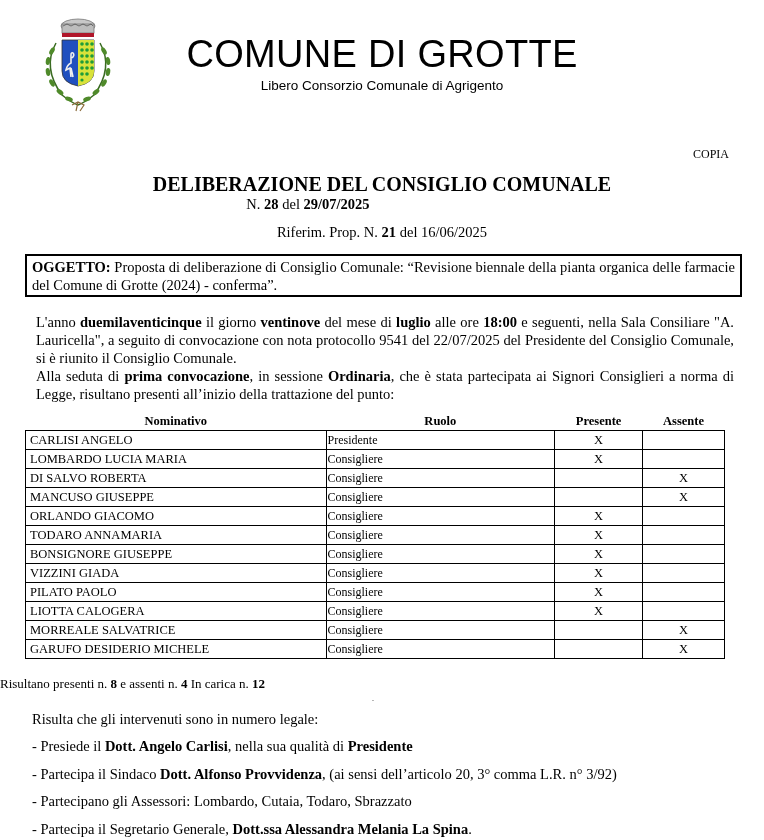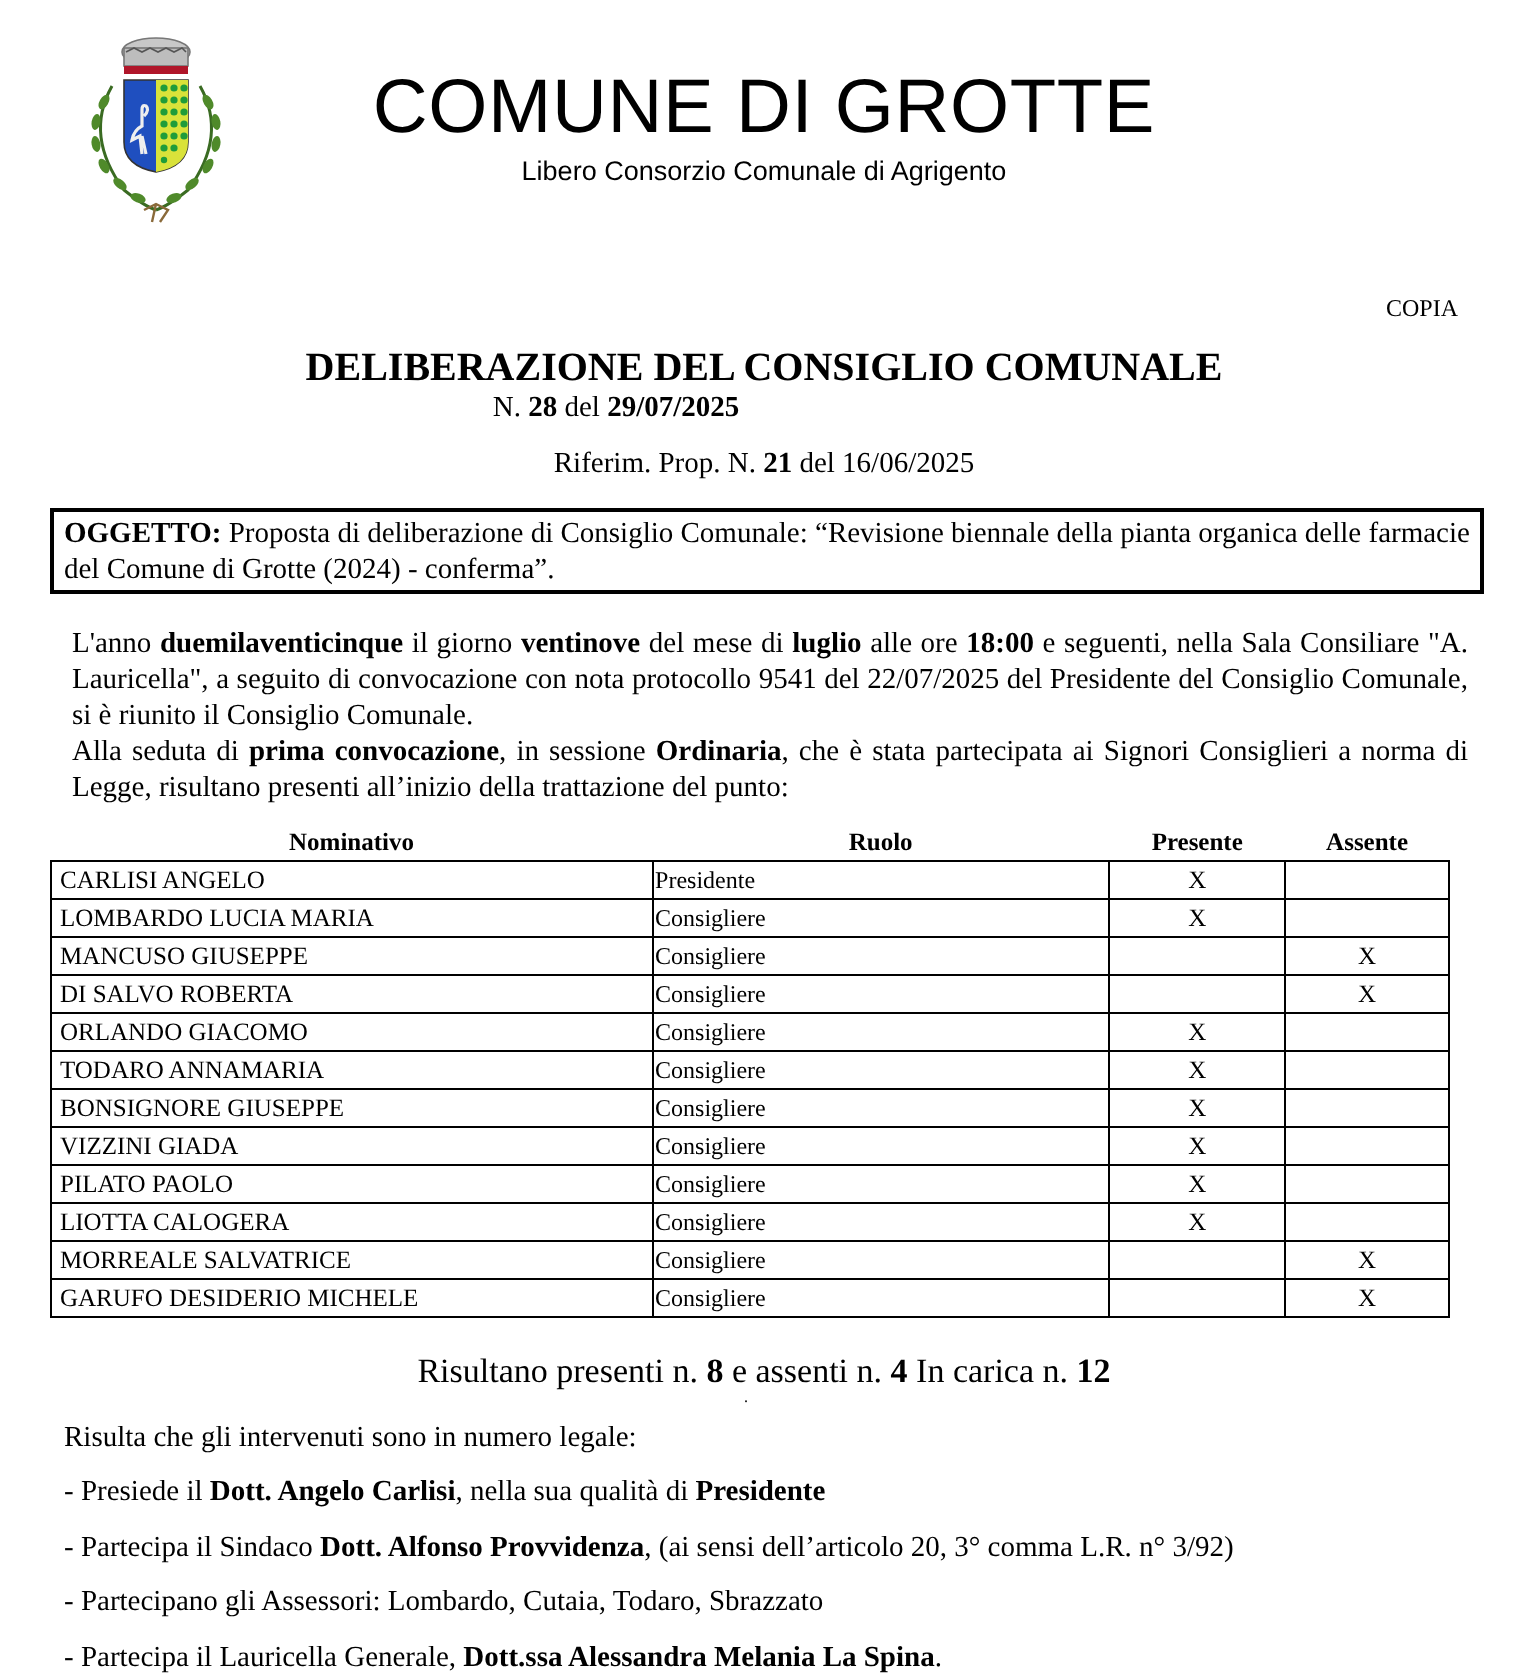--- a/index.html
+++ b/index.html
@@ -15,21 +15,21 @@
   .rifline { left:0; width:764px; top:224px; text-align:center; font-size:14.5px; }
   .oggetto { left:25px; top:254px; width:717px; border:2px solid #000; padding:2px 5px 1px 5px; font-size:14.5px; line-height:18px; box-sizing:border-box; }
   .para { left:36px; width:698px; font-size:14.5px; line-height:18px; text-align:justify; }
   .p1 { top:313px; }
   .p2 { top:367px; }
   table.att { position:absolute; left:25px; top:412px; width:700px; border-collapse:collapse; font-size:12.5px; }
   table.att th { font-weight:bold; font-size:12.5px; height:18px; padding:0; text-align:center; border:none; }
   table.att td { border:1px solid #000; height:18px; padding:0 4px; line-height:18px; }
   table.att td.ruolo { padding:0 1px; font-size:12px; }
   table.att td.mark { text-align:center; }
-  .summary { left:0; width:764px; top:676px; text-align:center; font-size:17px; }
+  .summary { left:0; width:764px; top:676px; font-size:13px; }
   .dot { left:372px; top:694px; font-size:8px; }
   .lines { left:32px; font-size:14.5px; line-height:18px; }
   .l1 { top:710px; } .l2 { top:737px; } .l3 { top:765px; } .l4 { top:792px; } .l5 { top:820px; }
 </style>
 </head>
 <body>
 
 <div class="abs logo">
   <svg width="84" height="100" viewBox="0 0 84 100">
 
@@ -127,27 +127,27 @@
         <td class="mark">X</td>
         <td class="mark"></td>
       </tr>
       <tr>
         <td>LOMBARDO LUCIA MARIA</td>
         <td class="ruolo">Consigliere</td>
         <td class="mark">X</td>
         <td class="mark"></td>
       </tr>
       <tr>
+        <td>DI SALVO ROBERTA</td>
+        <td class="ruolo">Consigliere</td>
+        <td class="mark"></td>
+        <td class="mark">X</td>
+      </tr>
+      <tr>
         <td>MANCUSO GIUSEPPE</td>
-        <td class="ruolo">Consigliere</td>
-        <td class="mark"></td>
-        <td class="mark">X</td>
-      </tr>
-      <tr>
-        <td>DI SALVO ROBERTA</td>
         <td class="ruolo">Consigliere</td>
         <td class="mark"></td>
         <td class="mark">X</td>
       </tr>
       <tr>
         <td>ORLANDO GIACOMO</td>
         <td class="ruolo">Consigliere</td>
         <td class="mark">X</td>
         <td class="mark"></td>
       </tr>
@@ -198,13 +198,13 @@
 
 <div class="abs summary">
   <span>Risultano presenti n. </span><b>8</b><span> e assenti n. </span><b>4</b><span> In carica n. </span><b>12</b>
 </div>
 <div class="abs dot">.</div>
 
 <div class="abs lines l1"><span>Risulta che gli intervenuti sono in numero legale:</span></div>
 <div class="abs lines l2"><span>- Presiede il </span><b>Dott. Angelo Carlisi</b><span>, nella sua qualità di </span><b>Presidente</b></div>
 <div class="abs lines l3"><span>- Partecipa il Sindaco </span><b>Dott. Alfonso Provvidenza</b><span>, (ai sensi dell’articolo 20, 3° comma L.R. n° 3/92)</span></div>
 <div class="abs lines l4"><span>- Partecipano gli Assessori: Lombardo, Cutaia, Todaro, Sbrazzato</span></div>
-<div class="abs lines l5"><span>- Partecipa il Lauricella Generale, </span><b>Dott.ssa Alessandra Melania La Spina</b><span>.</span></div>
+<div class="abs lines l5"><span>- Partecipa il Segretario Generale, </span><b>Dott.ssa Alessandra Melania La Spina</b><span>.</span></div>
 
 </body></html>

